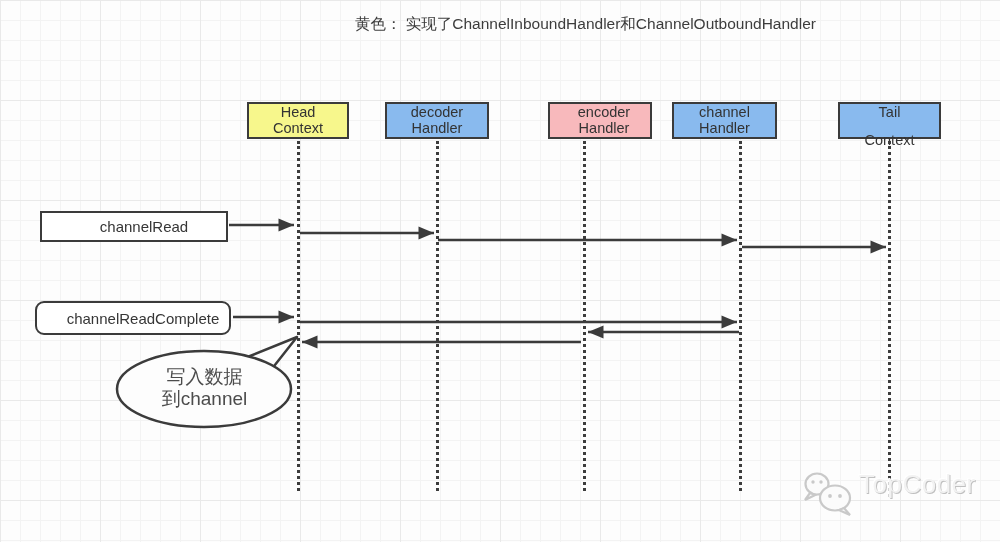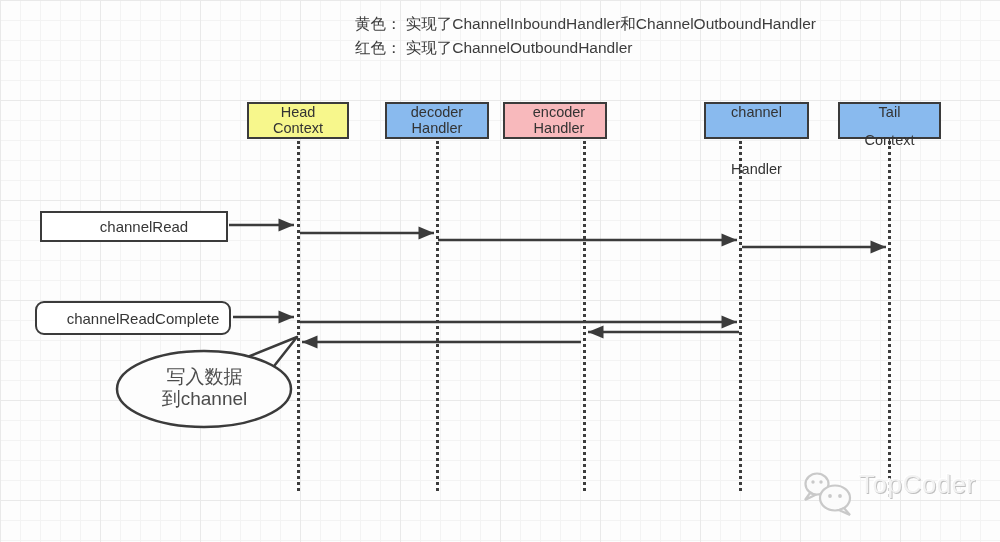--- a/index.html
+++ b/index.html
@@ -22,22 +22,22 @@
   }
 
   .participant {
     position:absolute; top:102px; height:37px; box-sizing:border-box;
     border:2.5px solid #3b3b3b;
     display:flex; flex-direction:column; align-items:center; 
     font-size:14.5px; line-height:16px; color:#333; text-align:center;
   }
   .p-head    { left:247px; width:102px; }
   .p-decoder { left:385px; width:104px; }
-  .p-encoder { left:503px; width:104px;padding-left:8px; }
-  .p-channel { left:704px; width:105px;gap:41px; }
+  .p-encoder { left:548px; width:104px;padding-left:8px; }
+  .p-channel { left:672px; width:105px; }
   .p-tail    { left:838px; width:103px; }
 
   .lifeline {
     position:absolute; top:141px; height:350px; width:0;
     border-left:3px dotted #3c3c3c;
   }
   .l-head    { left:296.5px; }
   .l-decoder { left:435.5px; }
   .l-encoder { left:582.5px; }
   .l-channel { left:739px;   }
@@ -67,21 +67,20 @@
     text-shadow:1px 1px 0 #c0c0c0, -1px -1px 0 #ffffff;
   }
 </style>
 </head>
 <body>
 
 <div class="canvas">
 
   <div class="legend">
     <div>黄色： 实现了ChannelInboundHandler和ChannelOutboundHandler</div>
-    <div>红色： 实现了ChannelOutboundHandler</div>
   </div>
 
   <div class="participant p-head" style="background-color: rgb(247, 247, 140);">
     <span>Head</span>
     <span>Context</span>
   </div>
   <div class="participant p-decoder" style="background-color: rgb(137, 186, 238);">
     <span>decoder</span>
     <span>Handler</span>
   </div>

